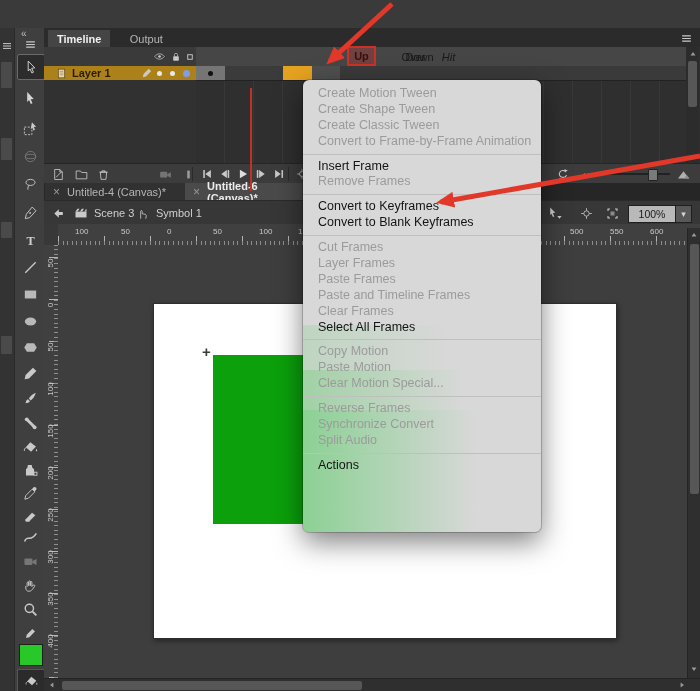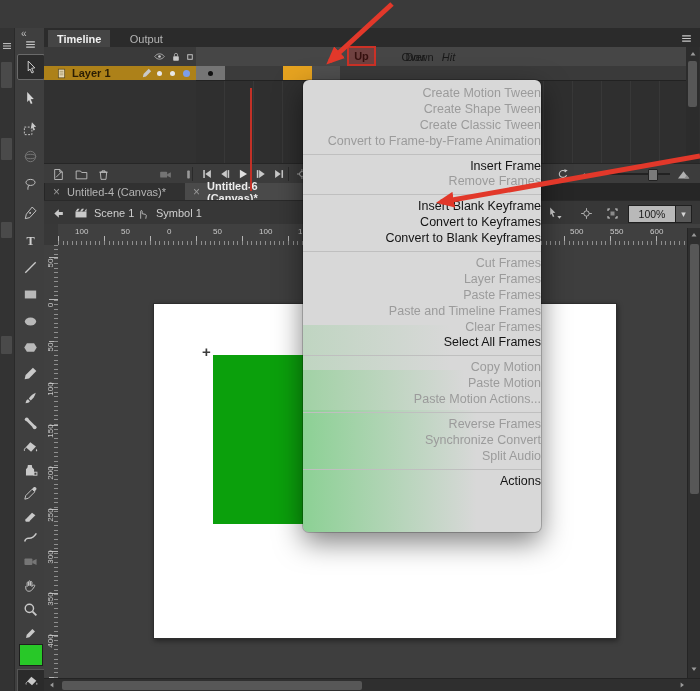--- a/index.html
+++ b/index.html
@@ -40,21 +40,21 @@
     background-size:4px 100%,9px 100%;background-position:10px 0,5px 0;background-repeat:no-repeat;}
   .vr-num{width:26px;height:10px;font-size:8px;color:#c8c8c8;text-align:center;transform:rotate(-90deg);}
   #canvas-area{left:58px;top:245px;width:629px;height:433px;background:#3e3e3e;}
   #stage{left:153px;top:303px;width:462px;height:334px;box-shadow:1px 2px 5px rgba(0,0,0,.4);border:1px solid #2e2e2e;}
   #green-rect{left:213px;top:355px;width:250px;height:169px;}
   #draw-cursor{left:202px;top:343px;font-size:15px;color:#3c3c3c;font-weight:bold;}
   #v-scroll{left:687px;top:228px;width:13px;height:450px;background:#2f2f2f;border-left:1px solid #242424;}
   #h-scroll{left:44px;top:678px;width:656px;height:13px;background:#2f2f2f;border-top:1px solid #242424;}
   .scroll-thumb{background:#575757;border-radius:2px;}
   #context-menu{left:303px;top:80px;width:238px;height:452px;background:#d8d8d8;border-radius:6px;
-      box-shadow:0 10px 28px rgba(0,0,0,.5),0 0 0 1px rgba(0,0,0,.2);z-index:20;padding:6px 0;box-sizing:border-box;text-align:right;}
+      box-shadow:0 10px 28px rgba(0,0,0,.5),0 0 0 1px rgba(0,0,0,.2);z-index:20;padding:6px 0;box-sizing:border-box;}
   .menu-item{position:relative;z-index:2;height:15.9px;line-height:15.9px;font-size:12.5px;padding-left:15px;white-space:nowrap;}
   .menu-item.en{color:#141414;}
   .menu-item.dis{color:#9b9b9b;}
   .menu-sep{position:relative;z-index:2;height:1px;background:#bfbfbf;margin:4px 0;}
   .menu-green{position:absolute;left:0;width:100%;z-index:1;pointer-events:none;}
   #arrows-svg{left:0;top:0;z-index:30;pointer-events:none;}
   #playhead{left:206px;top:60px;width:2px;height:103px;z-index:5;}
   #up-box{left:151px;top:-1px;width:29px;height:20px;box-sizing:border-box;border:2px solid #cc3126;
       display:flex;align-items:center;justify-content:center;font-size:11px;font-weight:bold;color:#35100e;z-index:6;}
   .fcell{top:38px;height:14px;border-bottom:1px solid #222;}
@@ -417,21 +417,21 @@
         <svg width="15" height="15" viewBox="0 0 18 18">
           <path d="M9.4 3.8L4 9l5.4 5.2v-3.4h4.8V7.2H9.4z" fill="#c9c9c9"></path>
         </svg>
       </div>
     <div class="abs ic" style="left:28px;top:4px;width:17px;height:16px" id="scene-ic">
         <svg width="16" height="16" viewBox="0 0 18 18">
           <rect x="2.8" y="7.4" width="12.4" height="6.6" fill="#c9c9c9"></rect>
           <path d="M2.8 7.4l2.2-3.2h2.4L5.2 7.4zM7.8 7.4L10 4.2h2.4l-2.2 3.2zM12.8 7.4l2.2-3.2h.2v3.2z" fill="#c9c9c9"></path>
         </svg>
       </div>
-    <div class="abs ebar-label" style="left:50px;top:6px">Scene 1</div>
+    <div class="abs ebar-label" style="left:50px;top:6px">Scene 3</div>
     <div class="abs ic" style="left:90px;top:4px;width:16px;height:16px" id="symbol-ic">
         <svg width="15" height="15" viewBox="0 0 18 18">
           <path d="M6.8 14.8V6.4c0-1.2 1.8-1.2 1.8 0v2.8l3.6.8c1 .2 1.5.9 1.3 1.9l-.5 2.9" fill="none" stroke="#c9c9c9" stroke-linecap="round"></path>
         </svg>
       </div>
     <div class="abs ebar-label" style="left:112px;top:6px">Symbol 1</div>
     <div class="abs ic" style="left:502px;top:4px;width:18px;height:16px" id="snap-ic">
         <svg width="16" height="16" viewBox="0 0 18 18">
           <path d="M3.6 2.8l5.8 6-2.9.3 1.7 3.7-1.5.7-1.7-3.7-1.4 1.5z" fill="#c9c9c9"></path>
           <polygon points="11.6,12.4 16.4,12.4 14,15.4" fill="#c9c9c9"></polygon>
@@ -518,34 +518,33 @@
     <div class="menu-green" style="top:330px;height:122px;border-radius:0 0 6px 6px;background:linear-gradient(to right,rgba(70,202,86,.52),rgba(70,202,86,0) 73%)"></div>
     <div id="menu-items">
         <div class="menu-item dis">Create Motion Tween</div>
         <div class="menu-item dis">Create Shape Tween</div>
         <div class="menu-item dis">Create Classic Tween</div>
         <div class="menu-item dis">Convert to Frame-by-Frame Animation</div>
         <div class="menu-sep"></div>
         <div class="menu-item en">Insert Frame</div>
         <div class="menu-item dis">Remove Frames</div>
         <div class="menu-sep"></div>
-        <div class="menu-item en">Insert Blank Keyframe</div>
         <div class="menu-item en">Convert to Keyframes</div>
         <div class="menu-item en">Convert to Blank Keyframes</div>
         <div class="menu-sep"></div>
         <div class="menu-item dis">Cut Frames</div>
         <div class="menu-item dis">Layer Frames</div>
         <div class="menu-item dis">Paste Frames</div>
         <div class="menu-item dis">Paste and Timeline Frames</div>
         <div class="menu-item dis">Clear Frames</div>
         <div class="menu-item en">Select All Frames</div>
         <div class="menu-sep"></div>
         <div class="menu-item dis">Copy Motion</div>
         <div class="menu-item dis">Paste Motion</div>
-        <div class="menu-item dis">Paste Motion Actions...</div>
+        <div class="menu-item dis">Clear Motion Special...</div>
         <div class="menu-sep"></div>
         <div class="menu-item dis">Reverse Frames</div>
         <div class="menu-item dis">Synchronize Convert</div>
         <div class="menu-item dis">Split Audio</div>
         <div class="menu-sep"></div>
         <div class="menu-item en">Actions</div>
       </div>
   </div>
 
   <svg id="arrows-svg" class="abs" width="700" height="691">

